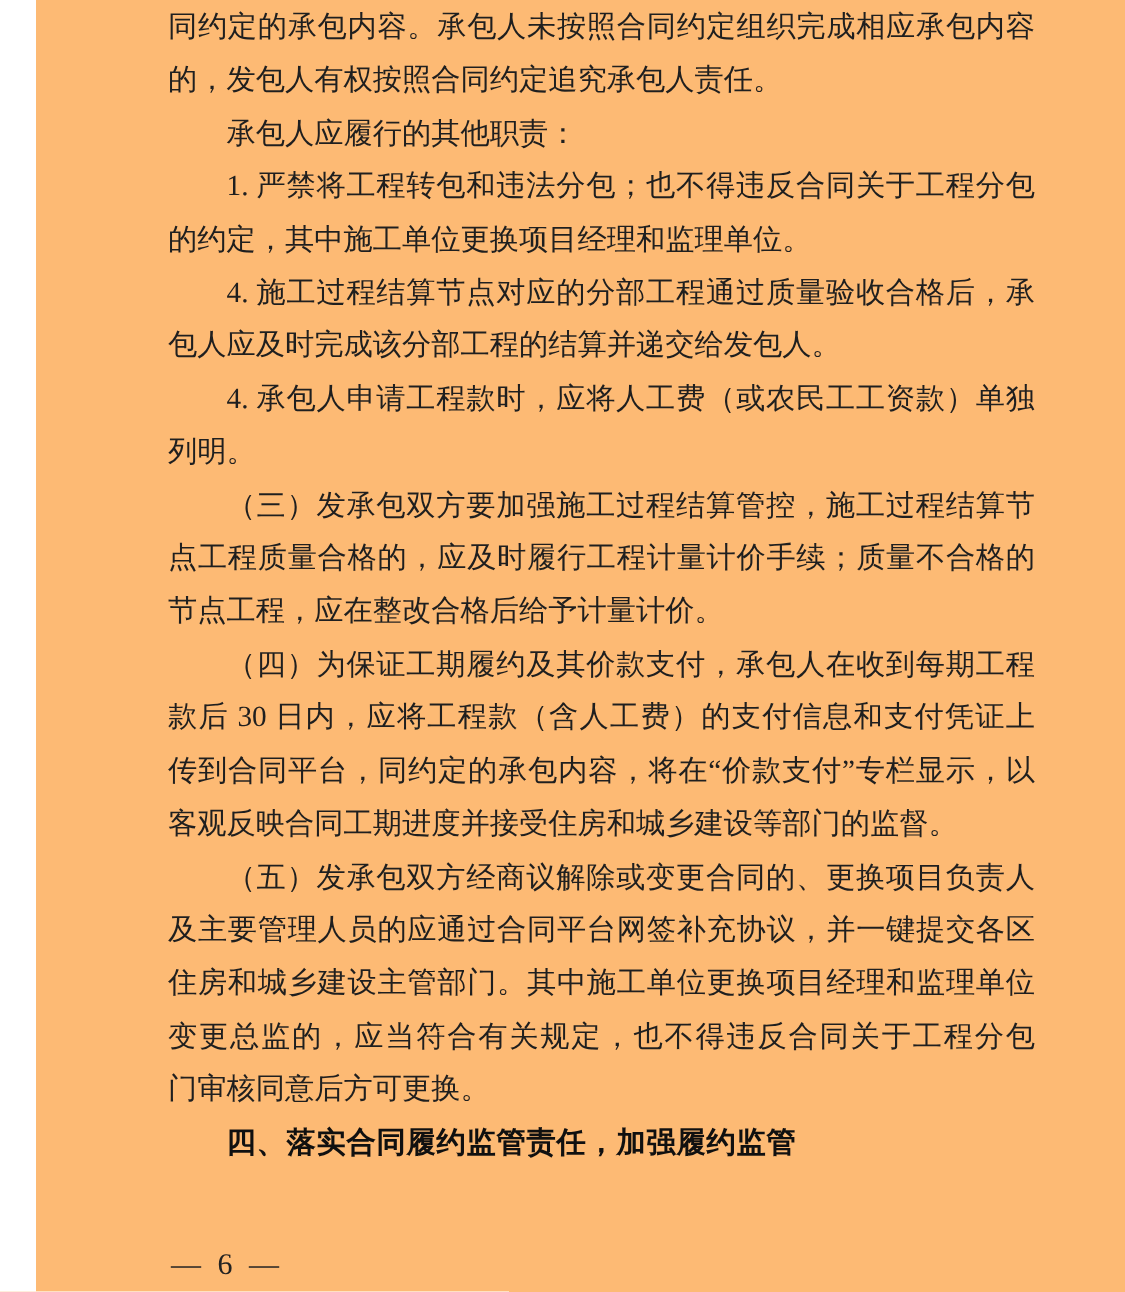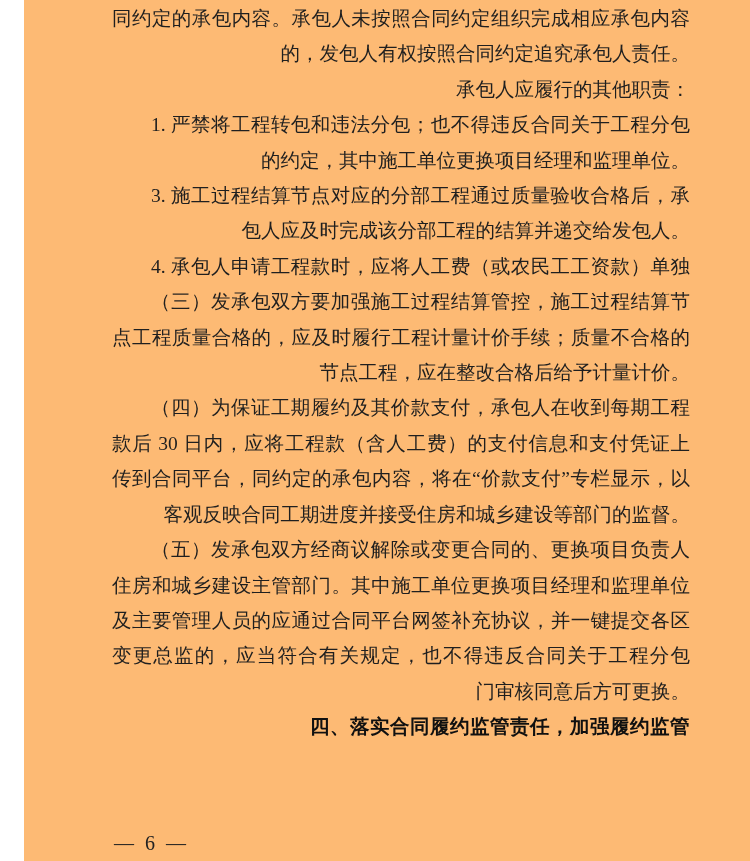--- a/index.html
+++ b/index.html
@@ -20,21 +20,20 @@
   .body-text {
     position: absolute;
     left: 88px;
     top: 1px;
     width: 578px;
     font-size: 19.5px;
     line-height: 35.4px;
   }
   .line {
     width: 100%;
-    text-align: right;
   }
   .fill {
     text-align: justify;
     text-align-last: justify;
   }
   .indent {
     text-indent: 2em;
   }
   .heading {
     font-family: "Liberation Sans", "DejaVu Sans", sans-serif;
@@ -56,31 +55,32 @@
 </head>
 <body>
 
 <div class="page">
   <div class="body-text">
     <div class="line fill">同约定的承包内容。承包人未按照合同约定组织完成相应承包内容</div>
     <div class="line">的，发包人有权按照合同约定追究承包人责任。</div>
     <div class="line indent">承包人应履行的其他职责：</div>
     <div class="line indent fill">1. 严禁将工程转包和违法分包；也不得违反合同关于工程分包</div>
     <div class="line">的约定，其中施工单位更换项目经理和监理单位。</div>
-    <div class="line indent fill">3. 施工过程结算节点对应的分部工程通过质量验收合格后，承</div>
+    <div class="line indent fill">4. 施工过程结算节点对应的分部工程通过质量验收合格后，承</div>
     <div class="line">包人应及时完成该分部工程的结算并递交给发包人。</div>
     <div class="line indent fill">4. 承包人申请工程款时，应将人工费（或农民工工资款）单独</div>
+    <div class="line">列明。</div>
     <div class="line indent fill">（三）发承包双方要加强施工过程结算管控，施工过程结算节</div>
     <div class="line fill">点工程质量合格的，应及时履行工程计量计价手续；质量不合格的</div>
     <div class="line">节点工程，应在整改合格后给予计量计价。</div>
     <div class="line indent fill">（四）为保证工期履约及其价款支付，承包人在收到每期工程</div>
     <div class="line fill">款后 30 日内，应将工程款（含人工费）的支付信息和支付凭证上</div>
     <div class="line fill">传到合同平台，同约定的承包内容，将在“价款支付”专栏显示，以</div>
     <div class="line">客观反映合同工期进度并接受住房和城乡建设等部门的监督。</div>
     <div class="line indent fill">（五）发承包双方经商议解除或变更合同的、更换项目负责人</div>
+    <div class="line fill">及主要管理人员的应通过合同平台网签补充协议，并一键提交各区</div>
     <div class="line fill">住房和城乡建设主管部门。其中施工单位更换项目经理和监理单位</div>
-    <div class="line fill">及主要管理人员的应通过合同平台网签补充协议，并一键提交各区</div>
     <div class="line fill">变更总监的，应当符合有关规定，也不得违反合同关于工程分包</div>
     <div class="line">门审核同意后方可更换。</div>
     <div class="line heading indent">四、落实合同履约监管责任，加强履约监管</div>
   </div>
   <div class="page-number">— 6 —</div>
 </div>
 
 </body></html>

